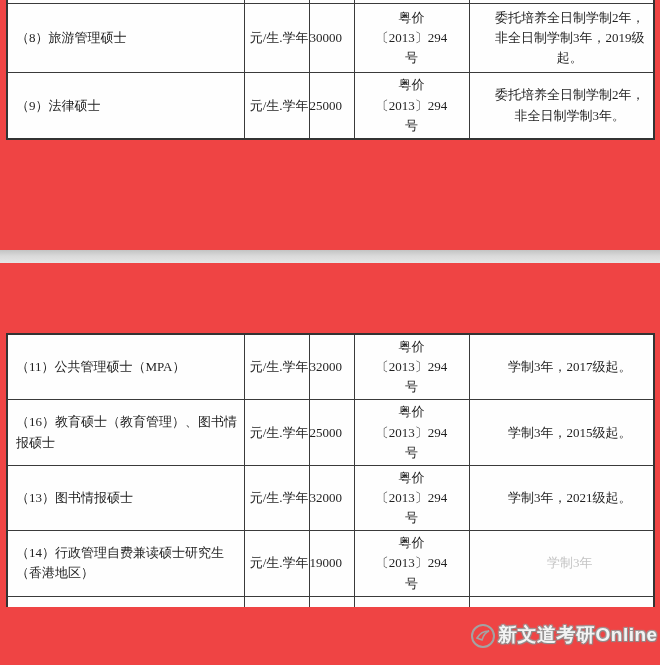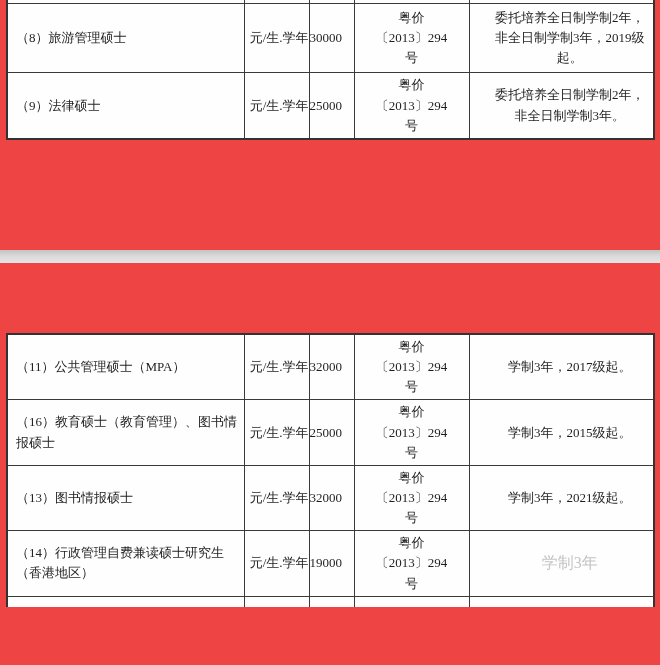--- a/index.html
+++ b/index.html
@@ -40,21 +40,21 @@
   tr.r-low-12 { height:61px; }
   tr.r-low-13 { height:63px; }
   tr.r-low-14 { height:50px; }
 
   #divider-band{
     position:absolute; left:0; top:250px; width:660px; height:13px;
     background:linear-gradient(to bottom,#c3c3c3 0%,#d9d9d9 45%,#e6e6e6 100%);
   }
 
   #obscured-remark{
-    color:#c4c4c4; font-size:16px;
+    color:#c4c4c4; font-size:13px;
   }
   #watermark{
     position:absolute; left:470px; top:618px; width:186px; height:34px;
     display:flex; align-items:center; gap:2px;
     pointer-events:none;
   }
   #watermark .logo{ flex:0 0 auto; width:26px; height:26px; margin-top:2px; }
   #watermark .wm-text{
     font-family:"Liberation Sans","DejaVu Sans",sans-serif;
     font-size:19px; font-weight:bold; white-space:nowrap;
@@ -155,14 +155,21 @@
     <tr class="partial">
       <td></td>
           <td></td>
       <td></td>
           <td></td>
       <td></td>
     </tr>
   </tbody>
     </table>
 
+  <div id="watermark">
+    <svg class="logo" viewBox="0 0 26 26">
+      <circle cx="13" cy="13" r="11" fill="none" stroke="#a3a3a3" stroke-width="2"></circle>
+      <path d="M7 15 q4 -7 12 -7 q-5 2 -7 9 z" fill="none" stroke="#a3a3a3" stroke-width="1.6"></path>
+    </svg>
+    <span class="wm-text">新文道考研Online</span>
+  </div>
 
 </div>
 
 </body></html>

